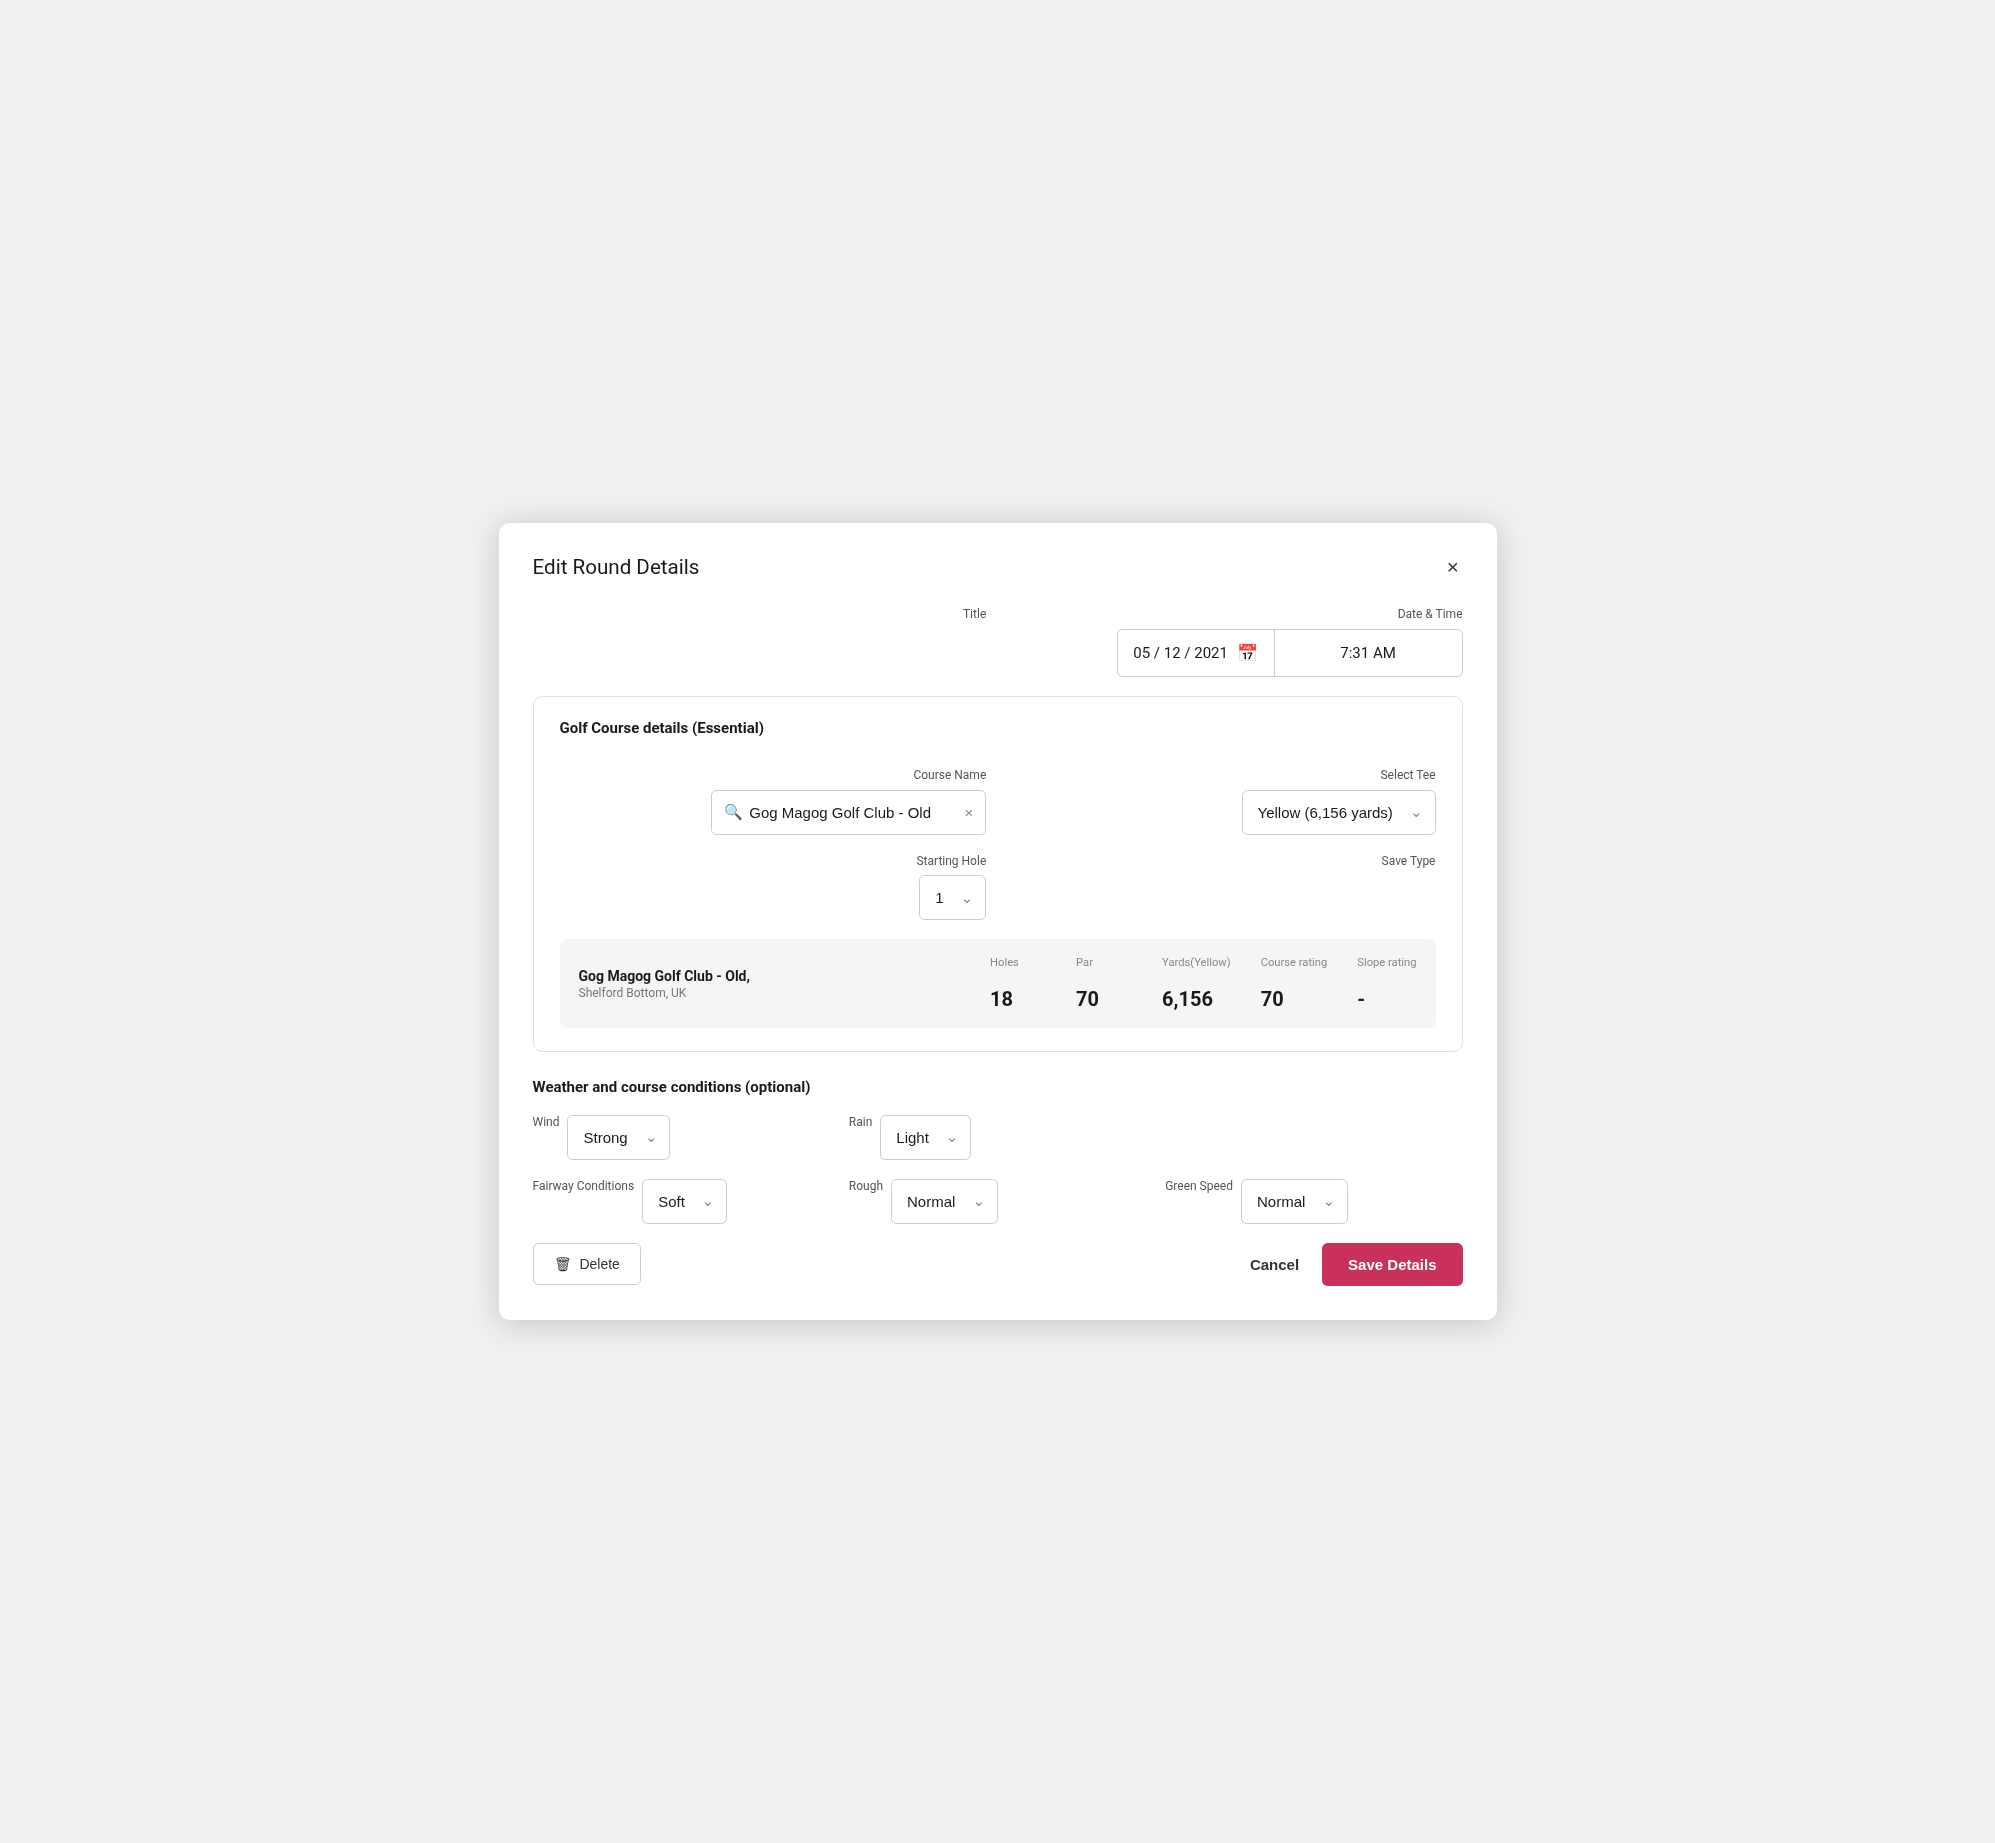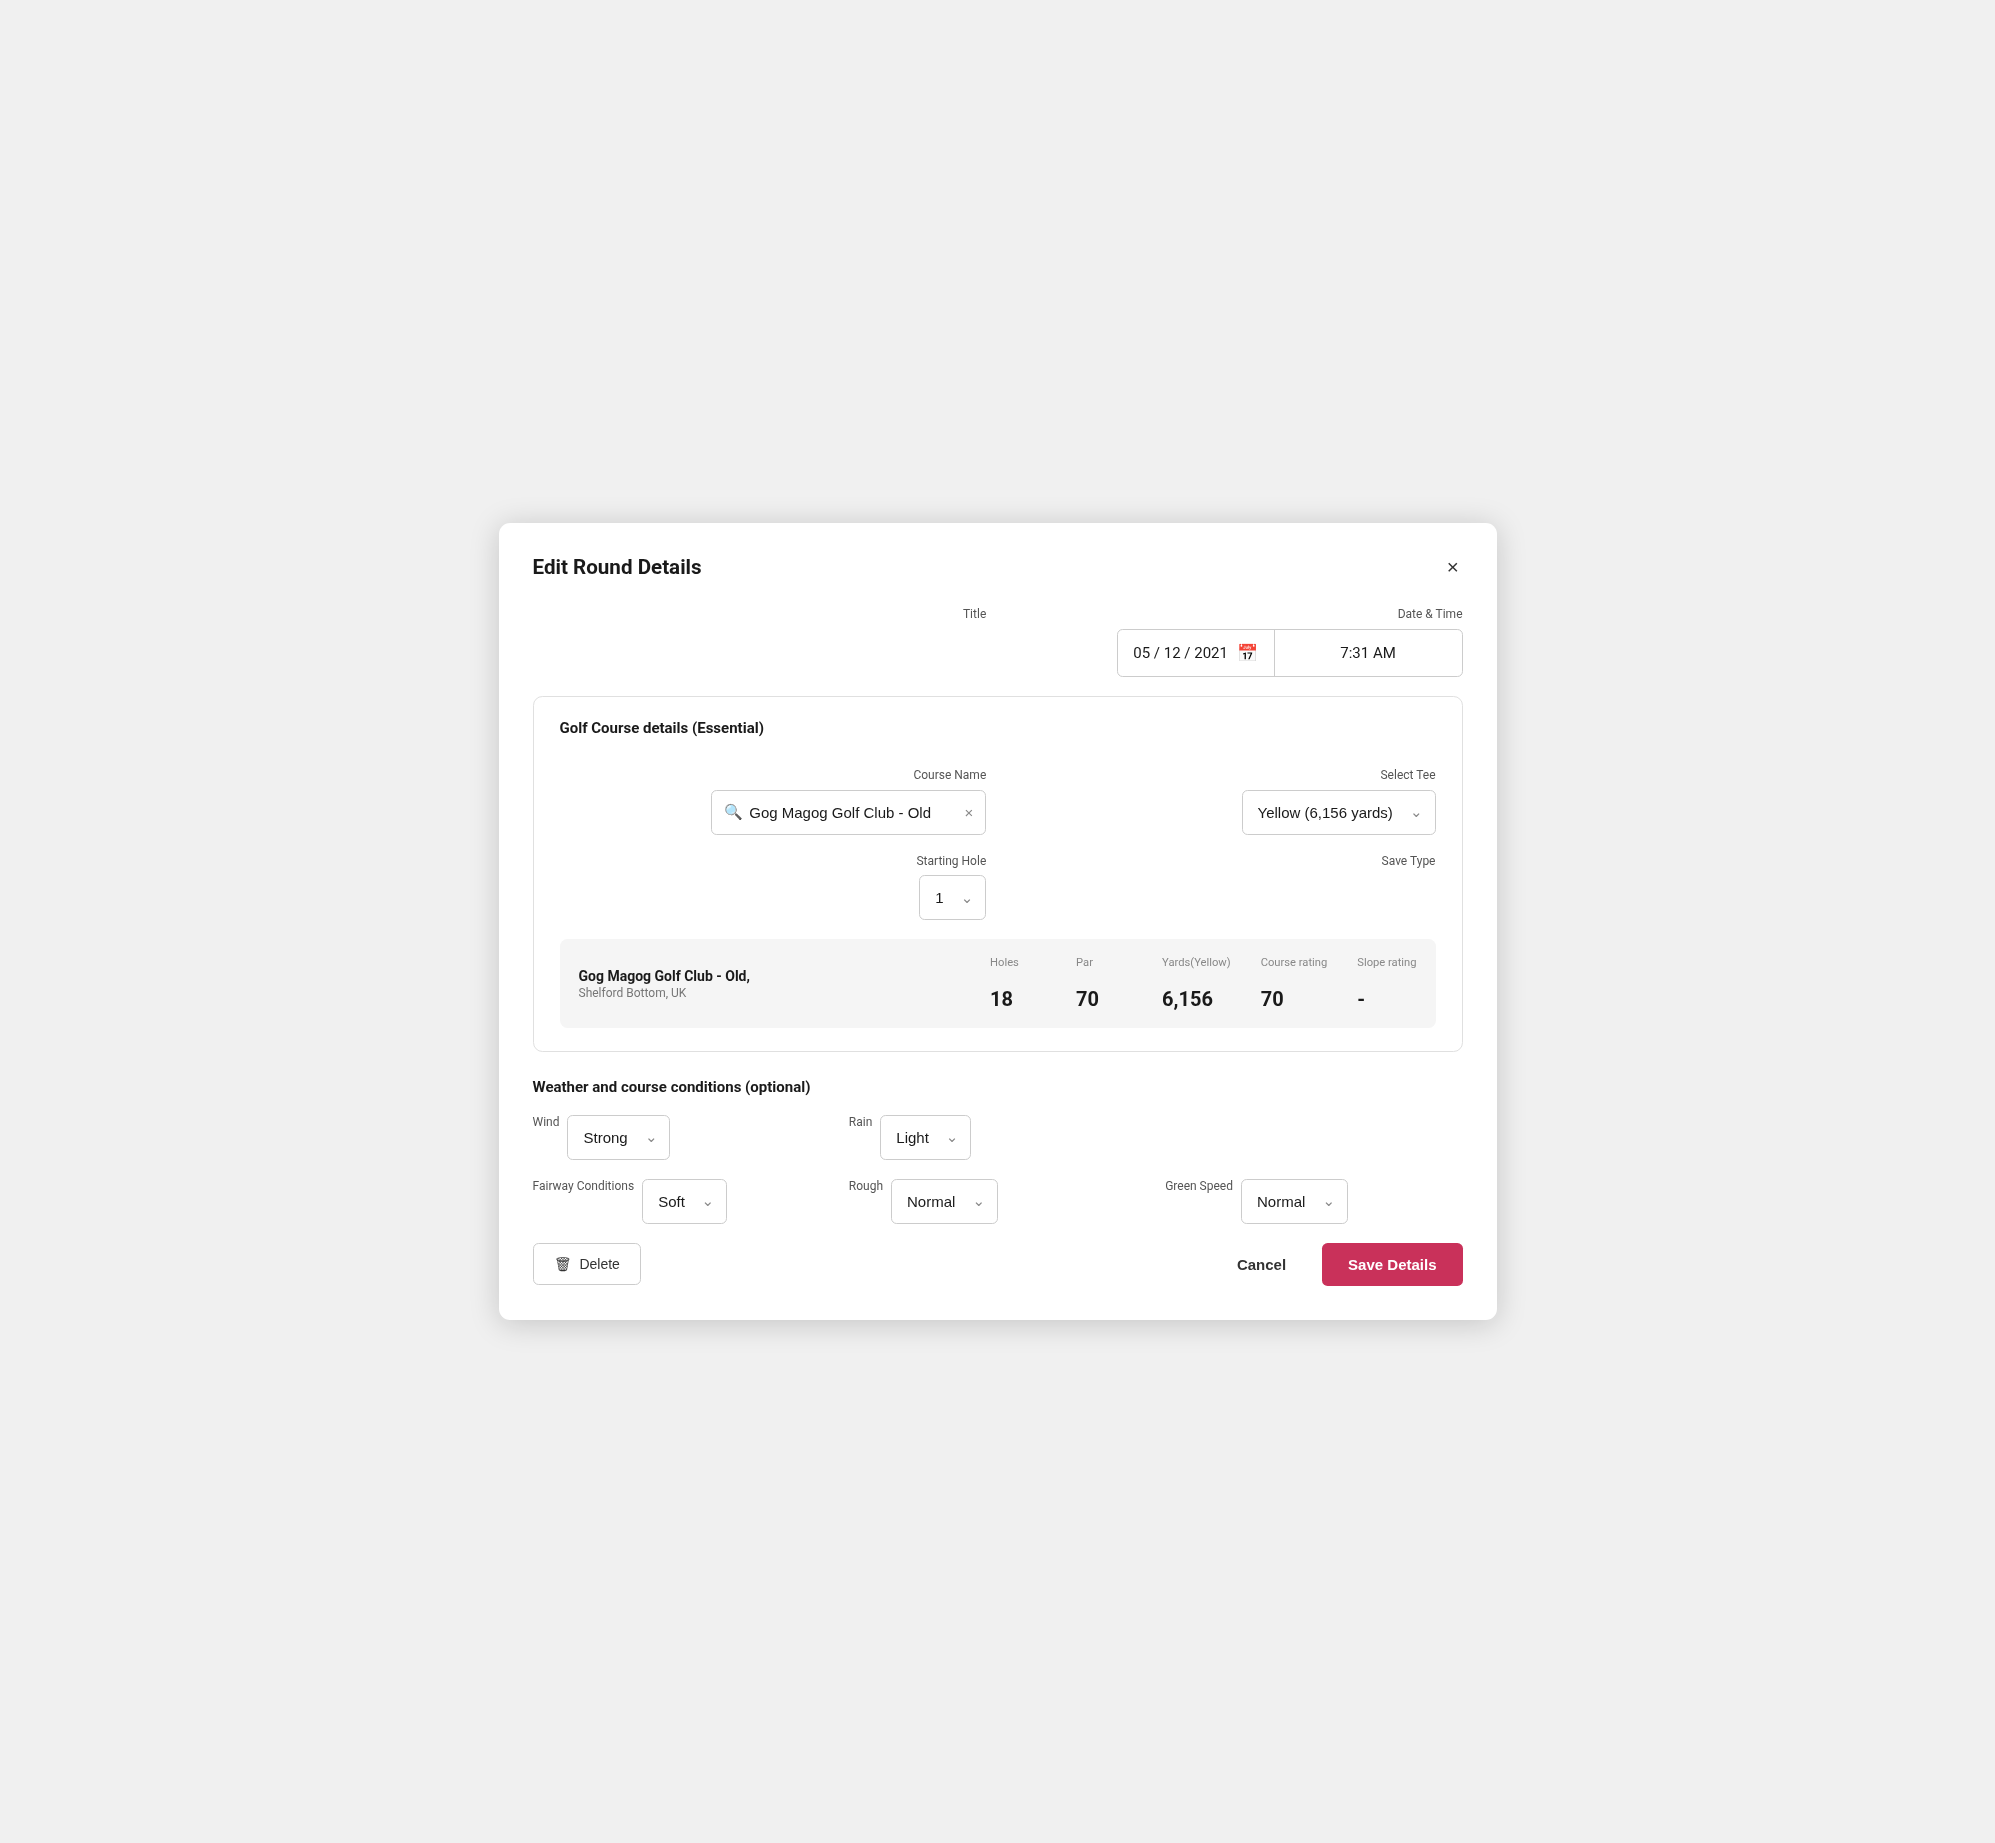--- a/index.html
+++ b/index.html
@@ -22,21 +22,21 @@
       position: relative;
     }
     .modal-header {
       display: flex;
       align-items: center;
       justify-content: space-between;
       margin-bottom: 26px;
     }
     .modal-title {
       font-size: 20.6px;
-      font-weight: 700;
+      font-weight: 400;
       color: #1a1a1a;
     }
     .close-btn {
       background: none;
       border: none;
       cursor: pointer;
       font-size: 20.6px;
       color: #333;
       line-height: 1;
       padding: 3.7px;
@@ -260,21 +260,21 @@
       background: #fff;
       padding: 12px 20.6px;
       font-size: 14px;
       color: #333;
       cursor: pointer;
       font-weight: 500;
     }
     .footer-right {
       display: flex;
       align-items: center;
-      gap: 19px;
+      gap: 6px;
     }
     .cancel-btn {
       background: none;
       border: none;
       font-size: 15px;
       font-weight: 600;
       color: #333;
       cursor: pointer;
       padding: 12px 17px;
     }

